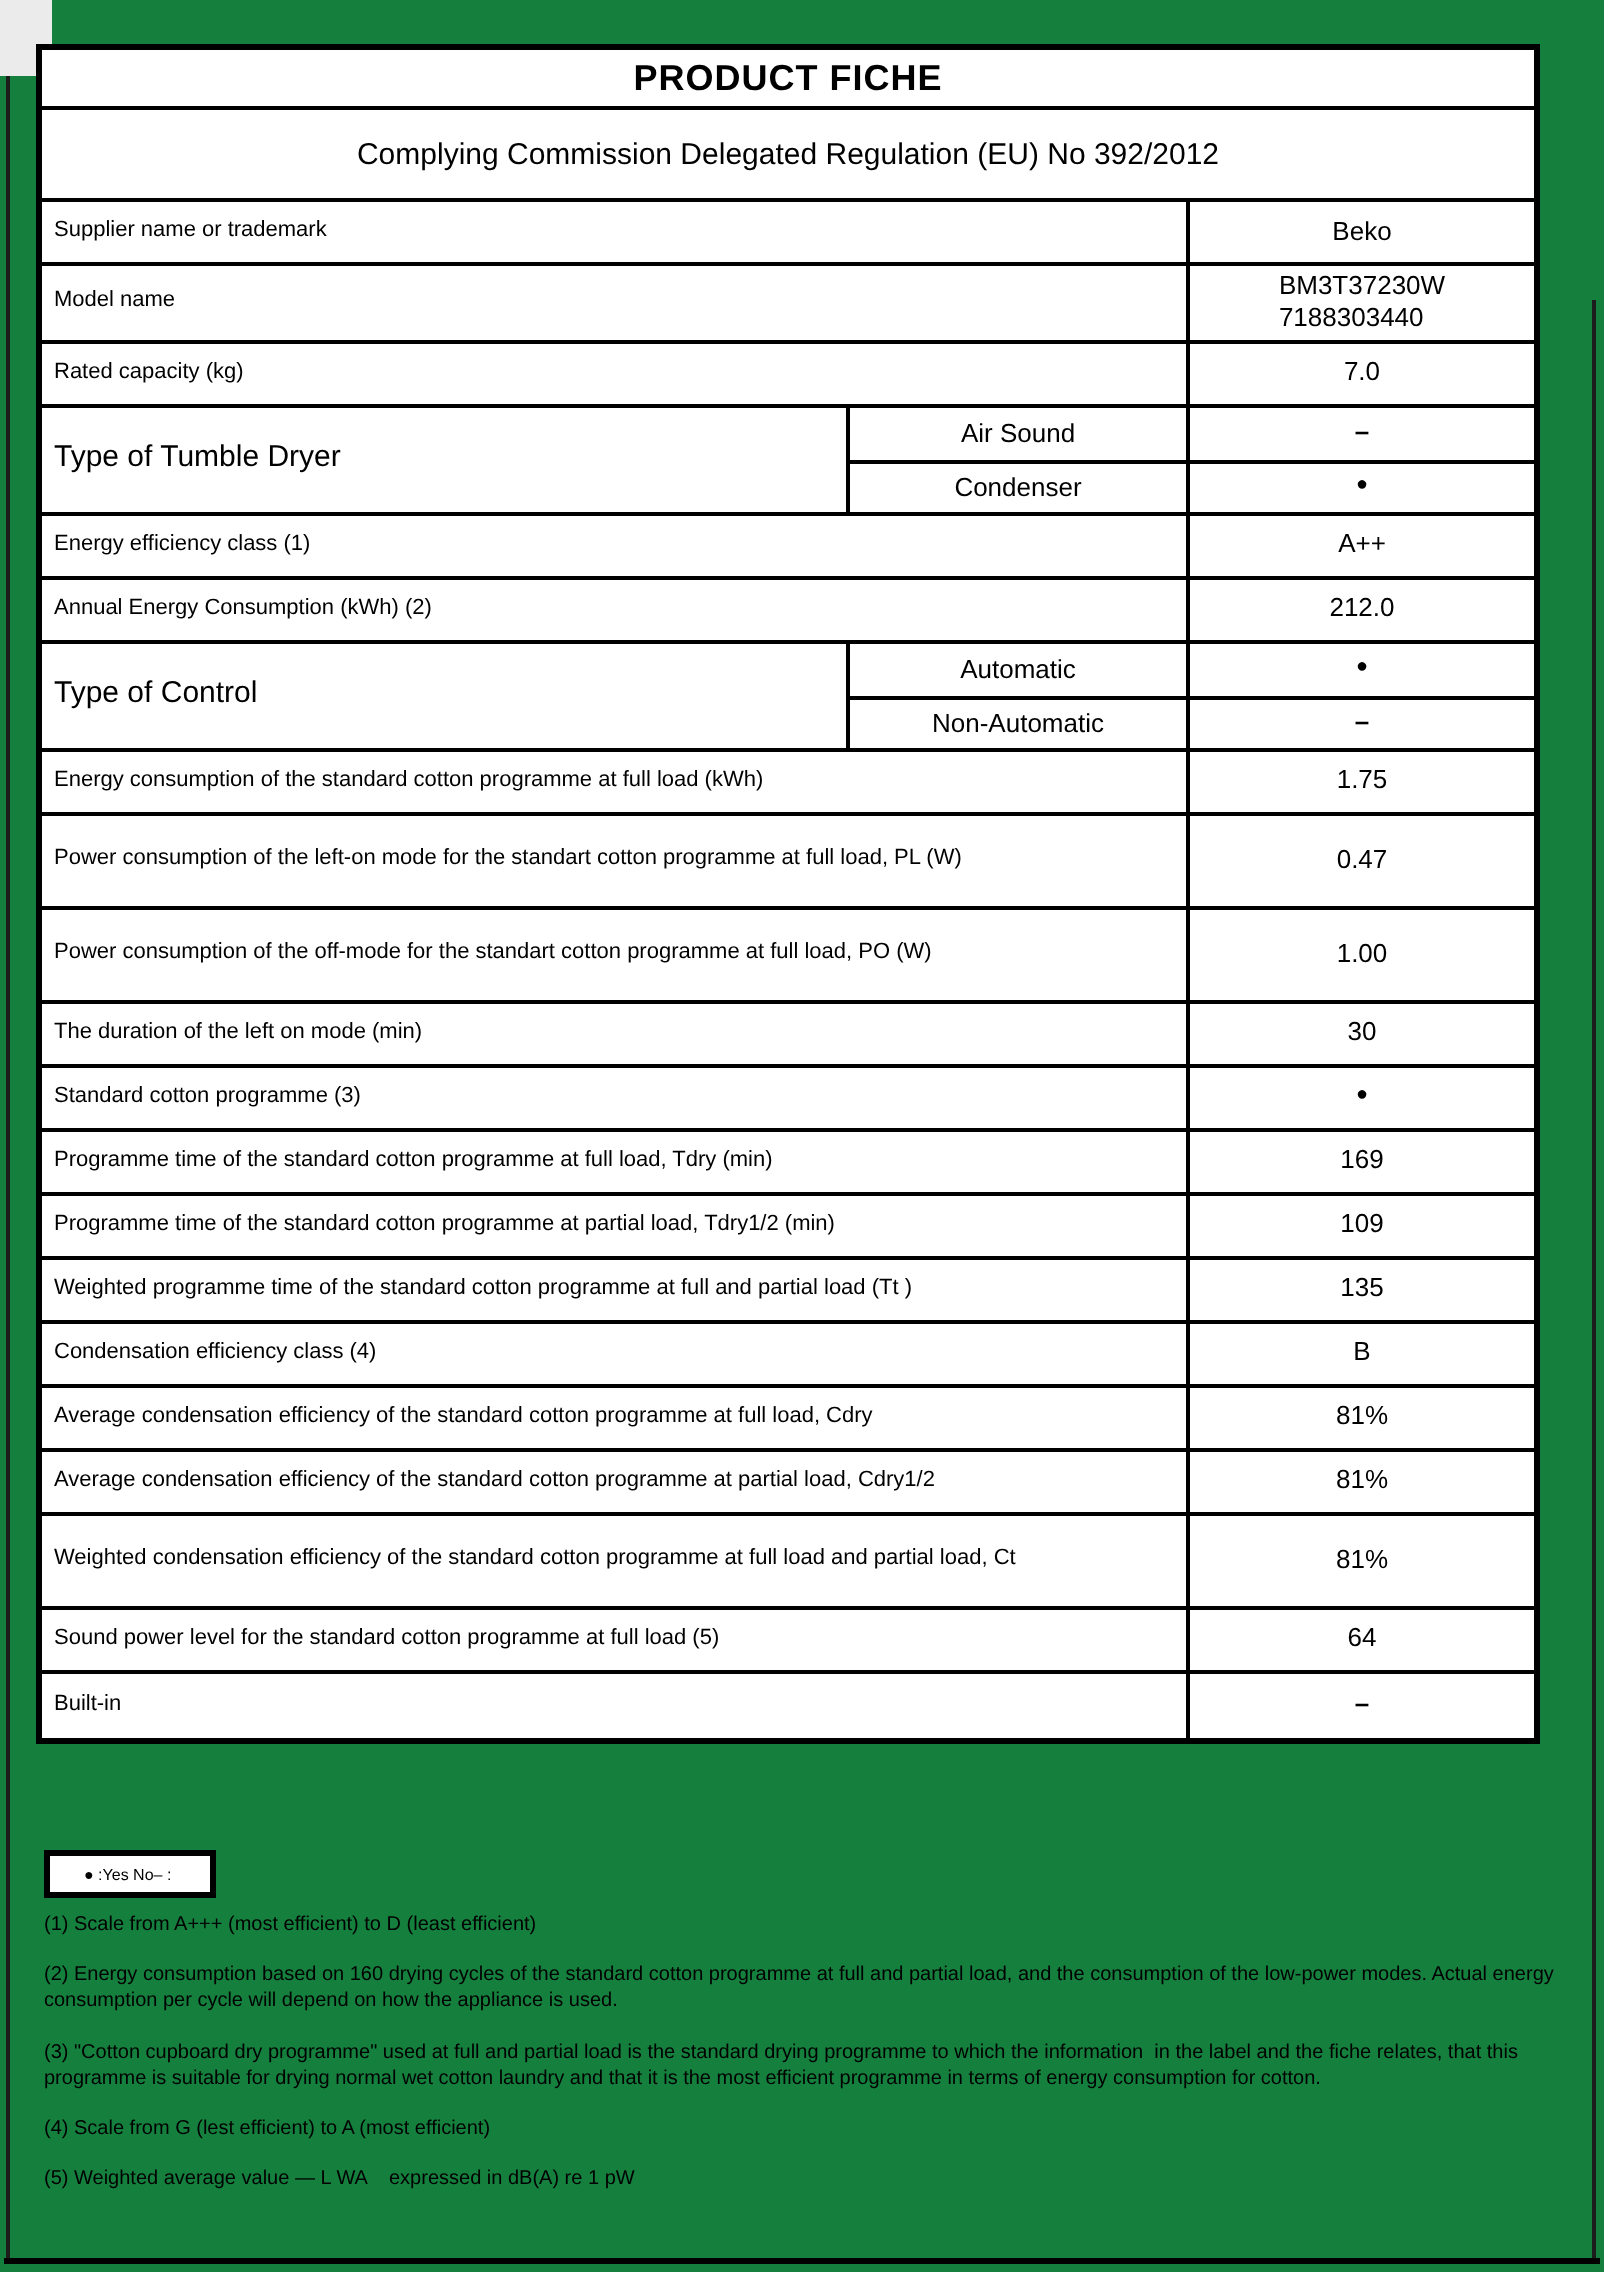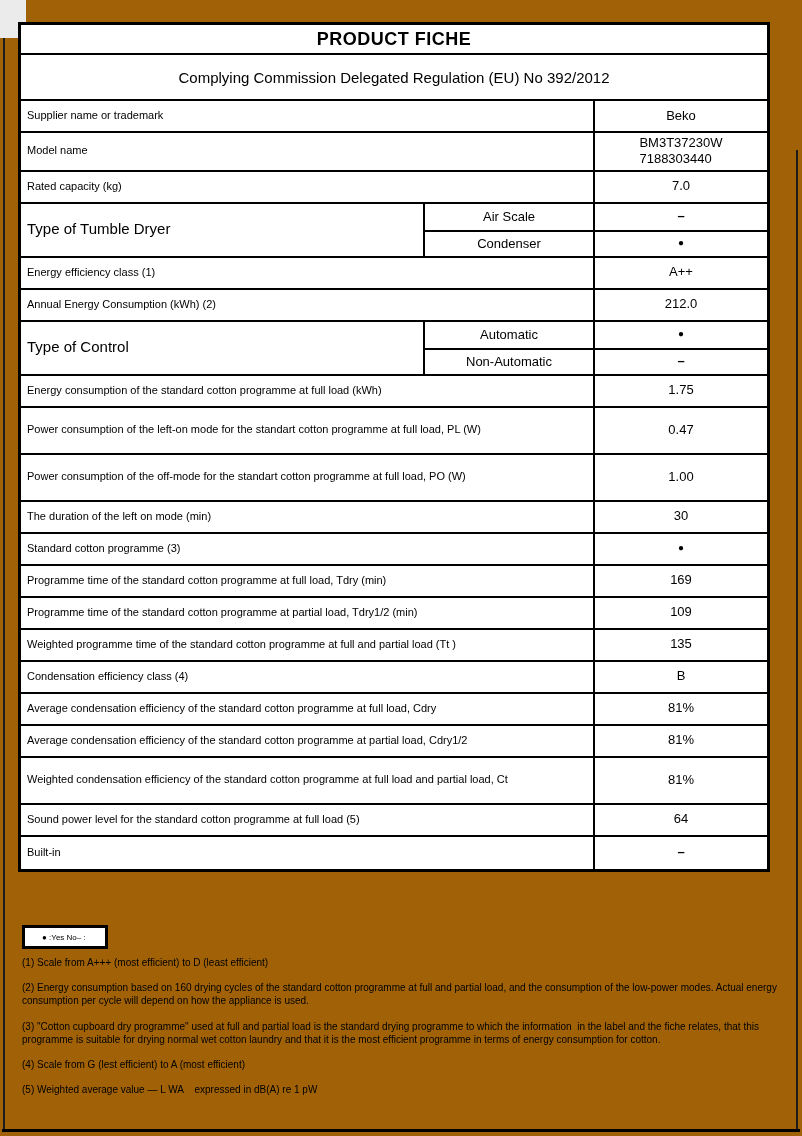--- a/index.html
+++ b/index.html
@@ -1,17 +1,17 @@
 <!DOCTYPE html>
 <html><head>
 <meta charset="utf-8">
 <style>
   * { margin:0; padding:0; box-sizing:border-box; }
   body { background:#fff; font-family:"Liberation Sans", sans-serif; color:#000; }
-  .page { position:relative; width:802px; height:1136px; background:#a16207; overflow:hidden; }
+  .page { position:relative; width:802px; height:1136px; background:#15803d; overflow:hidden; }
 
   
   .corner-artifact { position:absolute; left:0; top:0; width:26px; height:38px; background:#ebebeb; }
   .edge-left  { position:absolute; left:3px; top:38px; bottom:4px; width:2px; background:#1c1c1c; }
   .edge-right { position:absolute; right:4px; top:150px; bottom:4px; width:2px; background:#1c1c1c; }
   .edge-bottom{ position:absolute; left:2px; right:2px; bottom:4px; height:3px; background:#000; }
 
   
   .fiche { position:absolute; left:18px; top:22px; width:752px; border:3px solid #000; background:#fff; }
   .title-row { min-height:30px; display:flex; align-items:center; justify-content:center;
@@ -64,21 +64,21 @@
 7188303440</div>
         </div>
         <div class="row">
           <div class="cell label">Rated capacity (kg)</div>
           <div class="cell value">7.0</div>
         </div>
         <div class="row">
           <div class="cell label group-label">Type of Tumble Dryer</div>
           <div class="subcol">
             <div class="subrow">
-              <div class="cell mid">Air Scale</div>
+              <div class="cell mid">Air Sound</div>
               <div class="cell value v-dash">–</div>
             </div>
             <div class="subrow">
               <div class="cell mid">Condenser</div>
               <div class="cell value v-dot">●</div>
             </div>
           </div>
         </div>
         <div class="row">
           <div class="cell label">Energy efficiency class (1)</div>

